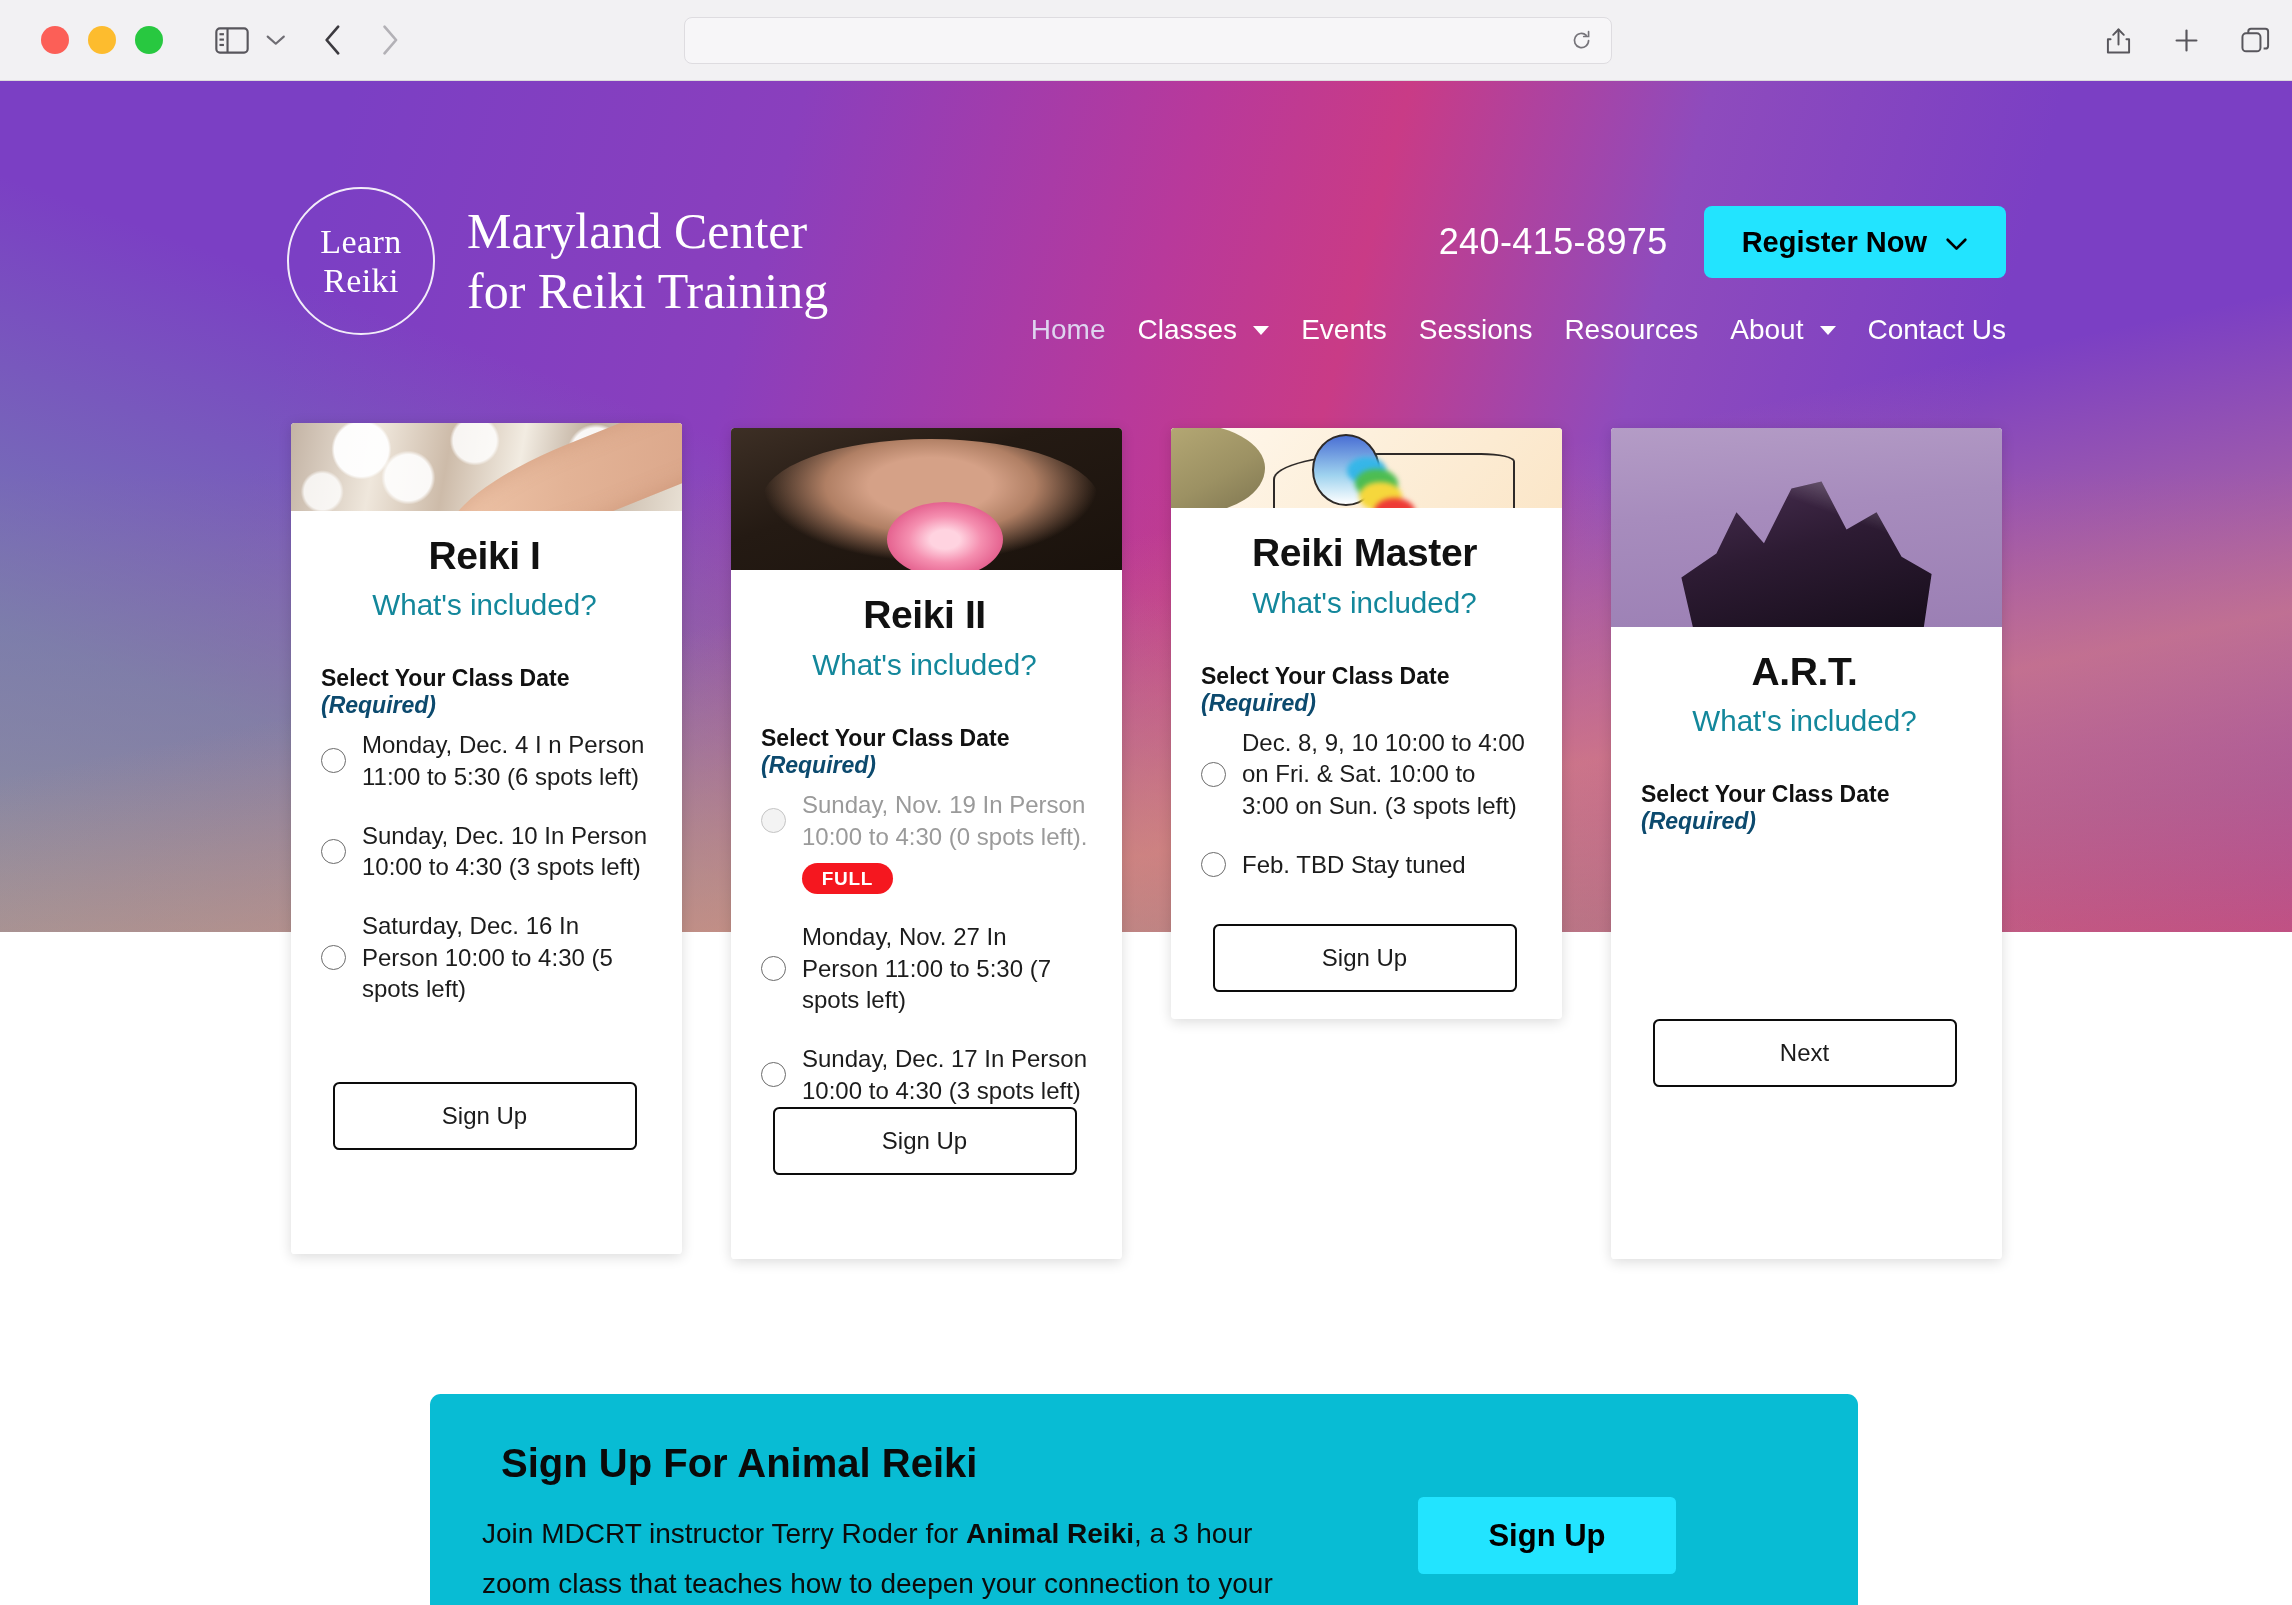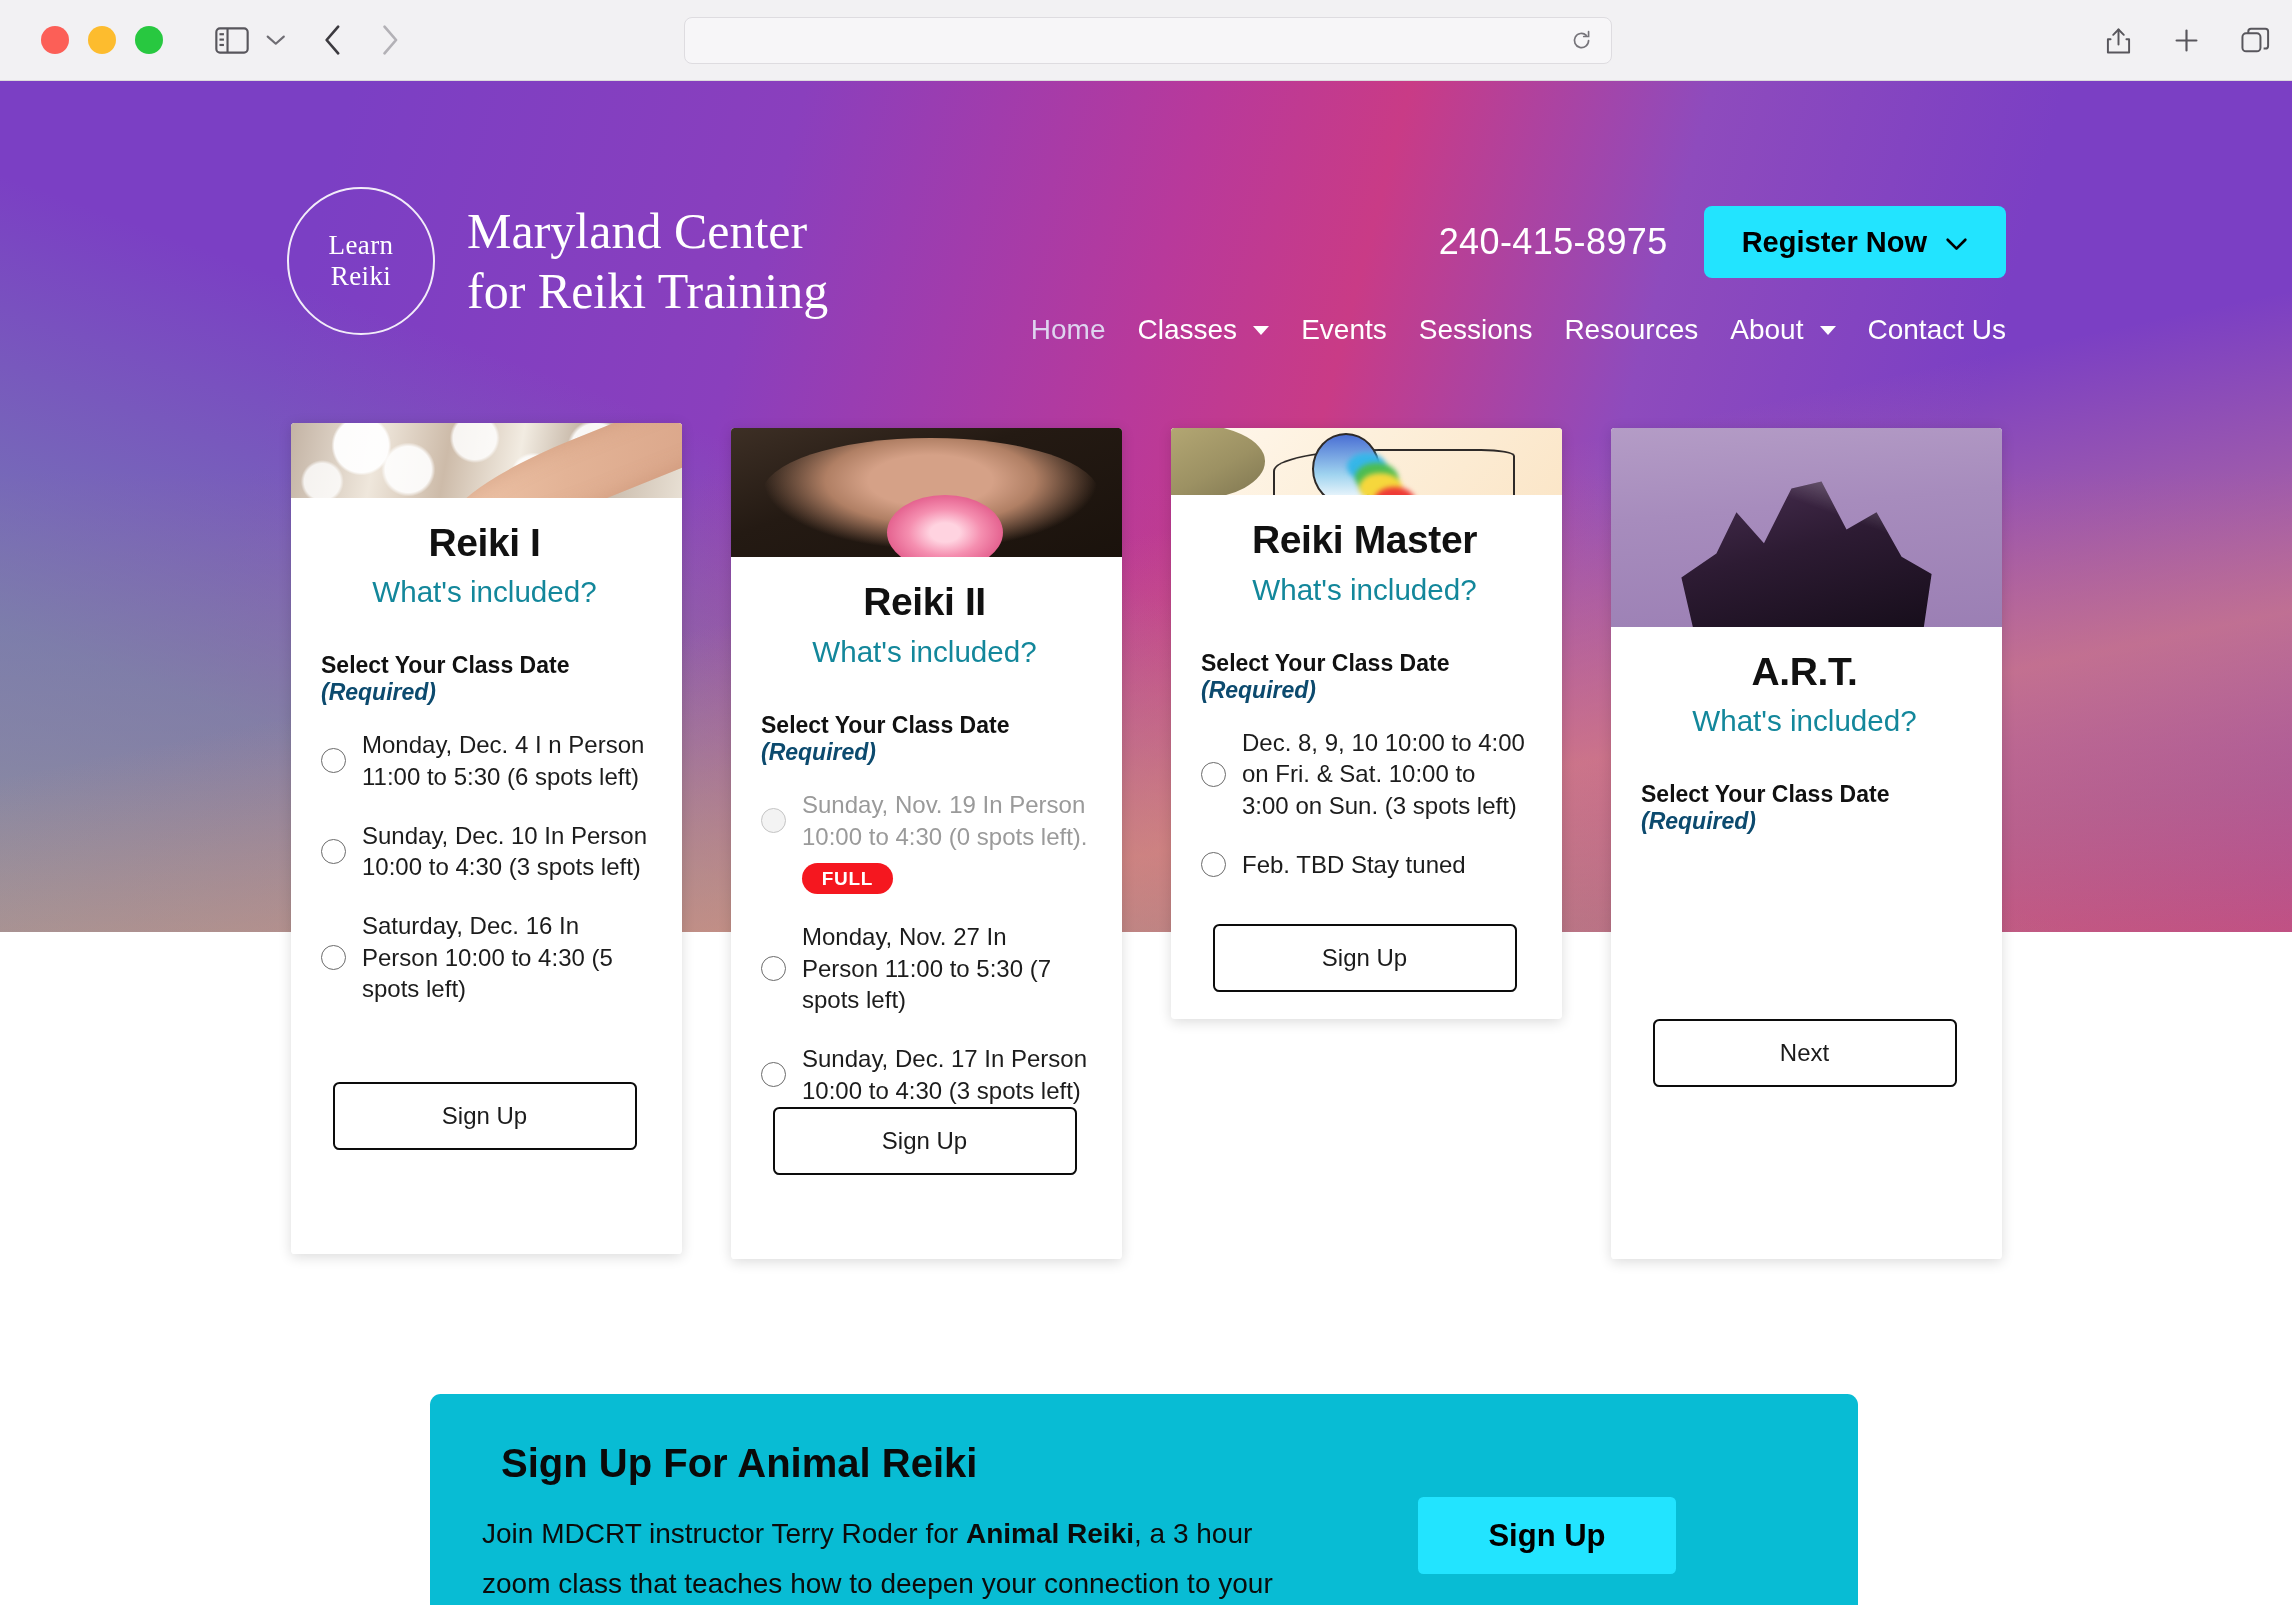--- a/index.html
+++ b/index.html
@@ -139,21 +139,21 @@
   .brand-mark {
     width: 148px; height: 148px;
     border: 2.7px solid rgba(255,255,255,0.9);
     border-radius: 50%;
     display: flex; flex-direction: column;
     align-items: center; justify-content: center;
     color: #ffffff;
     font-family: "Liberation Serif", serif;
     line-height: 1.15;
   }
-  .brand-mark span { font-size: 27px; letter-spacing: 0.4px; }
+  .brand-mark span { font-size: 34px; letter-spacing: 0.4px; }
   .brand-name {
     color: #ffffff;
     font-family: "Liberation Serif", serif;
     font-size: 50px;
     line-height: 1.2;
     font-weight: 400;
   }
 
   .header-right {
     position: absolute;
@@ -351,21 +351,21 @@
     margin-top: 43px;
     font-size: 23px;
     font-weight: bold;
     color: #111111;
   }
   .field-label .req {
     color: #0c4a6e;
     font-style: italic;
     font-weight: bold;
   }
-  .options { margin-top: 23px; display: flex; flex-direction: column; gap: 27px; }
+  .options { margin-top: 10px; display: flex; flex-direction: column; gap: 27px; }
   .option {
     display: flex;
     align-items: center;
     gap: 16px;
     cursor: pointer;
   }
   .radio {
     flex: 0 0 auto;
     width: 25px; height: 25px;
     border: 1.8px solid #6b6b6b;

